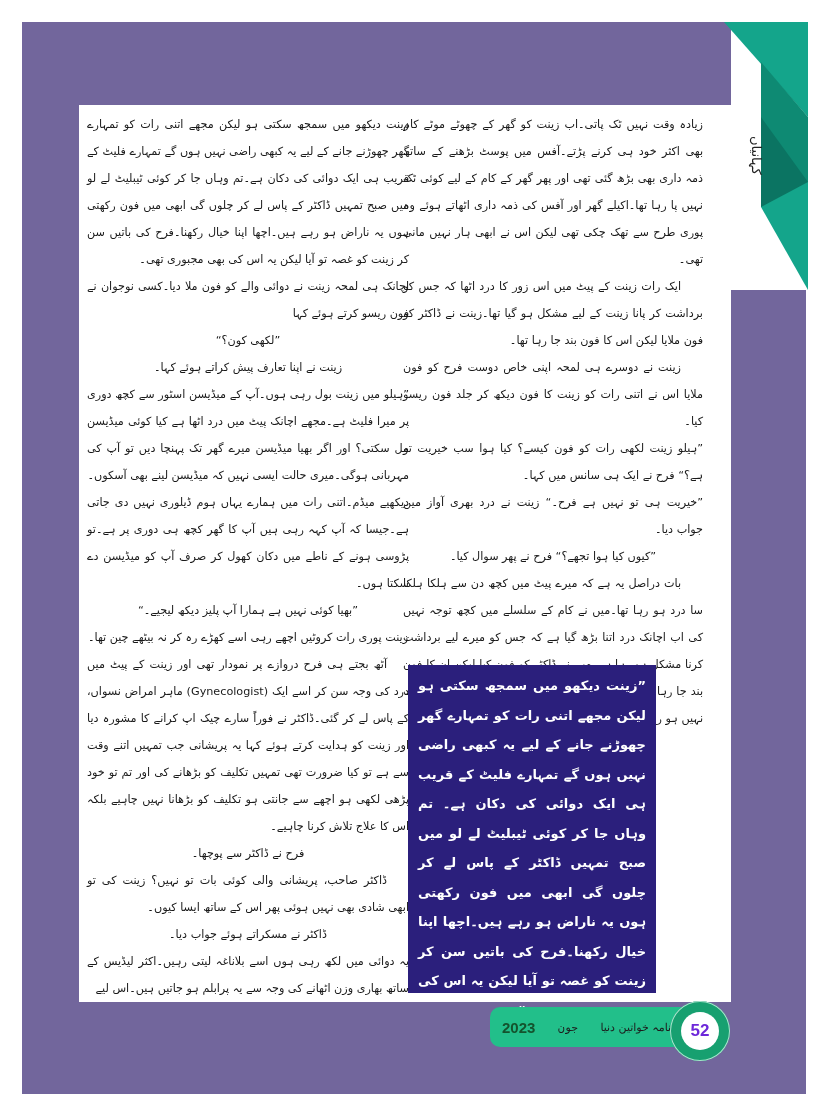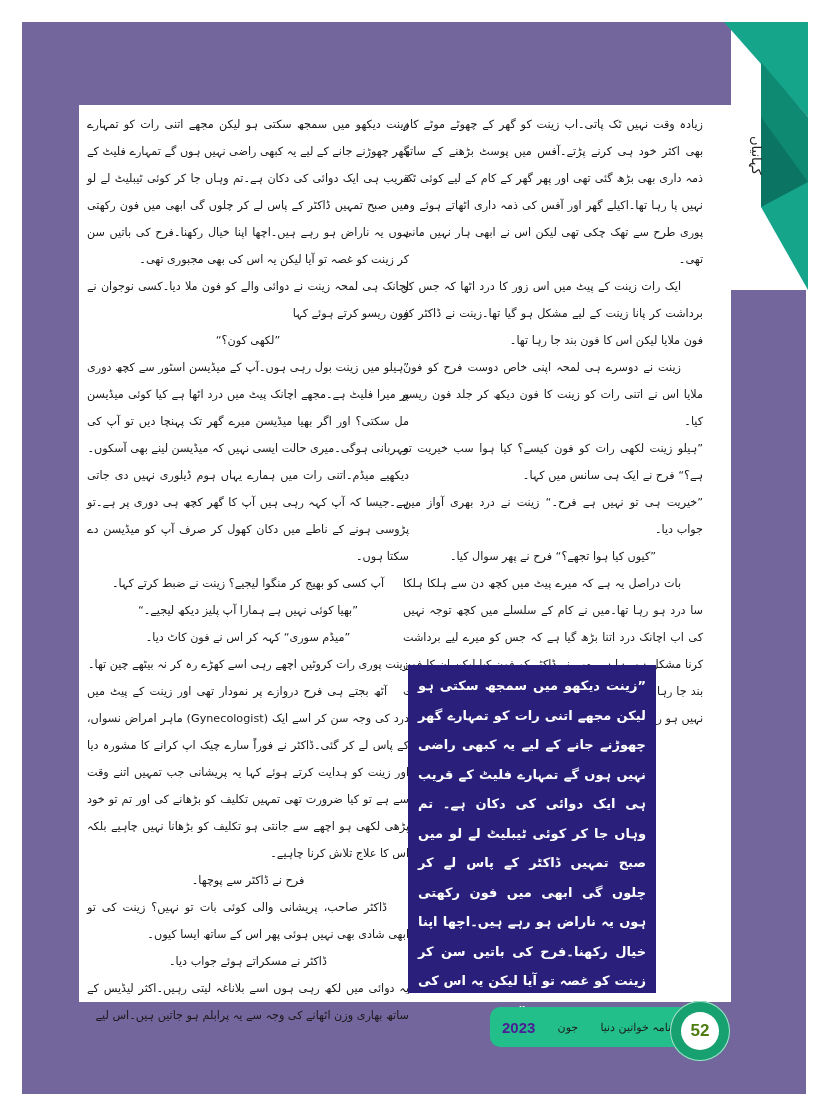--- a/index.html
+++ b/index.html
@@ -48,31 +48,31 @@
     border-radius: 10px 0 0 10px;
   }
   .footer-bar-shadow {
     position: absolute; left: -2px; top: 30px; width: 190px; height: 23px; background: #17a070;
     border-radius: 0 0 8px 10px; z-index: -1;
   }
   .footer-text {
     position: absolute; left: 12px; top: 0; height: 40px; width: 185px; display: flex; align-items: center;
     justify-content: space-between; direction: ltr;
   }
-  .footer-year { font-family: "Liberation Sans", sans-serif; font-weight: bold; font-size: 15px; color: #4c1d95; }
-  .footer-month { font-size: 11px; color: #1d1d1d; font-family: Liberation Serif, serif; }
+  .footer-year { font-family: "Liberation Sans", sans-serif; font-weight: bold; font-size: 15px; color: #14532d; }
+  .footer-month { font-size: 11px; color: #1d1d1d; font-family: Liberation Mono, monospace; }
   .footer-mag { font-size: 11px; color: #1d1d1d; font-family: "DejaVu Serif", serif; direction: rtl; }
   .page-circle-outer {
     position: absolute; left: 180px; top: -3px; width: 60px; height: 60px; border-radius: 50%;
     background: #17a070; box-shadow: inset 0 0 0 1px #a9e3cd;
   }
   .page-circle-inner {
     position: absolute; left: 11px; top: 11px; width: 38px; height: 38px; border-radius: 50%;
     background: #ffffff; display: flex; align-items: center; justify-content: center;
-    font-family: "Liberation Sans", sans-serif; font-weight: bold; font-size: 17px; color: #4d7c0f;
+    font-family: "Liberation Sans", sans-serif; font-weight: bold; font-size: 17px; color: #6d28d9;
   }
 </style>
 </head>
 <body>
 
 <div class="purple-panel"></div>
 
 <div class="ribbon-white"></div>
 <svg class="ribbon-svg" viewBox="0 0 84 270">
   <polygon points="0,0 84,0 84,95" fill="#14a58b"></polygon>
@@ -80,25 +80,24 @@
   <polygon points="37,95 84,160 84,190 37,185" fill="#0b7462"></polygon>
   <polygon points="37,185 84,160 84,268" fill="#14a58b"></polygon>
 </svg>
 <div class="section-label">کہانیاں</div>
 
 <div class="text-sheet">
   <div class="col col-left" id="col-left">
       <p>زینت دیکھو میں سمجھ سکتی ہو لیکن مجھے اتنی رات کو تمہارے گھر چھوڑنے جانے کے لیے یہ کبھی راضی نہیں ہوں گے تمہارے فلیٹ کے قریب ہی ایک دوائی کی دکان ہے۔تم وہاں جا کر کوئی ٹیبلیٹ لے لو میں صبح تمہیں ڈاکٹر کے پاس لے کر چلوں گی ابھی میں فون رکھتی ہوں یہ ناراض ہو رہے ہیں۔اچھا اپنا خیال رکھنا۔فرح کی باتیں سن کر زینت کو غصہ تو آیا لیکن یہ اس کی بھی مجبوری تھی۔</p>
       <p>اچانک ہی لمحہ زینت نے دوائی والے کو فون ملا دیا۔کسی نوجوان نے فون ریسو کرتے ہوئے کہا</p>
       <p class="center">”لکھی کون؟“</p>
+      <p class="center">زینت نے اپنا تعارف پیش کراتے ہوئے کہا۔</p>
       <p>”ہیلو میں زینت بول رہی ہوں۔آپ کے میڈیسن اسٹور سے کچھ دوری پر میرا فلیٹ ہے۔مجھے اچانک پیٹ میں درد اٹھا ہے کیا کوئی میڈیسن مل سکتی؟ اور اگر بھیا میڈیسن میرے گھر تک پہنچا دیں تو آپ کی مہربانی ہوگی۔میری حالت ایسی نہیں کہ میڈیسن لینے بھی آسکوں۔</p>
       <p>دیکھیے میڈم۔اتنی رات میں ہمارے یہاں ہوم ڈیلوری نہیں دی جاتی ہے۔جیسا کہ آپ کہہ رہی ہیں آپ کا گھر کچھ ہی دوری پر ہے۔تو پڑوسی ہونے کے ناطے میں دکان کھول کر صرف آپ کو میڈیسن دے سکتا ہوں۔</p>
-      <p class="center">آپ کسی کو بھیج کر منگوا لیجیے؟ زینت نے ضبط کرتے کہا۔</p>
       <p class="center">”بھیا کوئی نہیں ہے ہمارا آپ پلیز دیکھ لیجیے۔“</p>
-      <p class="center">”میڈم سوری“ کہہ کر اس نے فون کاٹ دیا۔</p>
       <p class="center">زینت پوری رات کروٹیں اچھے رہی اسے کھڑے رہ کر نہ بیٹھے چین تھا۔</p>
       <p class="indent">آٹھ بجتے ہی فرح دروازے پر نمودار تھی اور زینت کے پیٹ میں درد کی وجہ سن کر اسے ایک (Gynecologist) ماہر امراض نسواں، کے پاس لے کر گئی۔ڈاکٹر نے فوراً سارے چیک اپ کرانے کا مشورہ دیا اور زینت کو ہدایت کرتے ہوئے کہا یہ پریشانی جب تمہیں اتنے وقت سے ہے تو کیا ضرورت تھی تمہیں تکلیف کو بڑھانے کی اور تم تو خود پڑھی لکھی ہو اچھے سے جانتی ہو تکلیف کو بڑھانا نہیں چاہیے بلکہ اس کا علاج تلاش کرنا چاہیے۔</p>
       <p class="center">فرح نے ڈاکٹر سے پوچھا۔</p>
       <p class="indent">ڈاکٹر صاحب، پریشانی والی کوئی بات تو نہیں؟ زینت کی تو ابھی شادی بھی نہیں ہوئی پھر اس کے ساتھ ایسا کیوں۔</p>
       <p class="center">ڈاکٹر نے مسکراتے ہوئے جواب دیا۔</p>
       <p>یہ دوائی میں لکھ رہی ہوں اسے بلاناغہ لیتی رہیں۔اکثر لیڈیس کے ساتھ بھاری وزن اٹھانے کی وجہ سے یہ پرابلم ہو جاتیں ہیں۔اس لیے</p>
     </div>
   <div class="col col-right" id="col-right">
       <p>زیادہ وقت نہیں ٹک پاتی۔اب زینت کو گھر کے چھوٹے موٹے کام بھی اکثر خود ہی کرنے پڑتے۔آفس میں پوسٹ بڑھنے کے ساتھ ذمہ داری بھی بڑھ گئی تھی اور پھر گھر کے کام کے لیے کوئی ٹک نہیں پا رہا تھا۔اکیلے گھر اور آفس کی ذمہ داری اٹھاتے ہوئے وہ پوری طرح سے تھک چکی تھی لیکن اس نے ابھی ہار نہیں مانی تھی۔</p>
       <p class="indent">ایک رات زینت کے پیٹ میں اس زور کا درد اٹھا کہ جس کو برداشت کر پانا زینت کے لیے مشکل ہو گیا تھا۔زینت نے ڈاکٹر کو فون ملایا لیکن اس کا فون بند جا رہا تھا۔</p>

